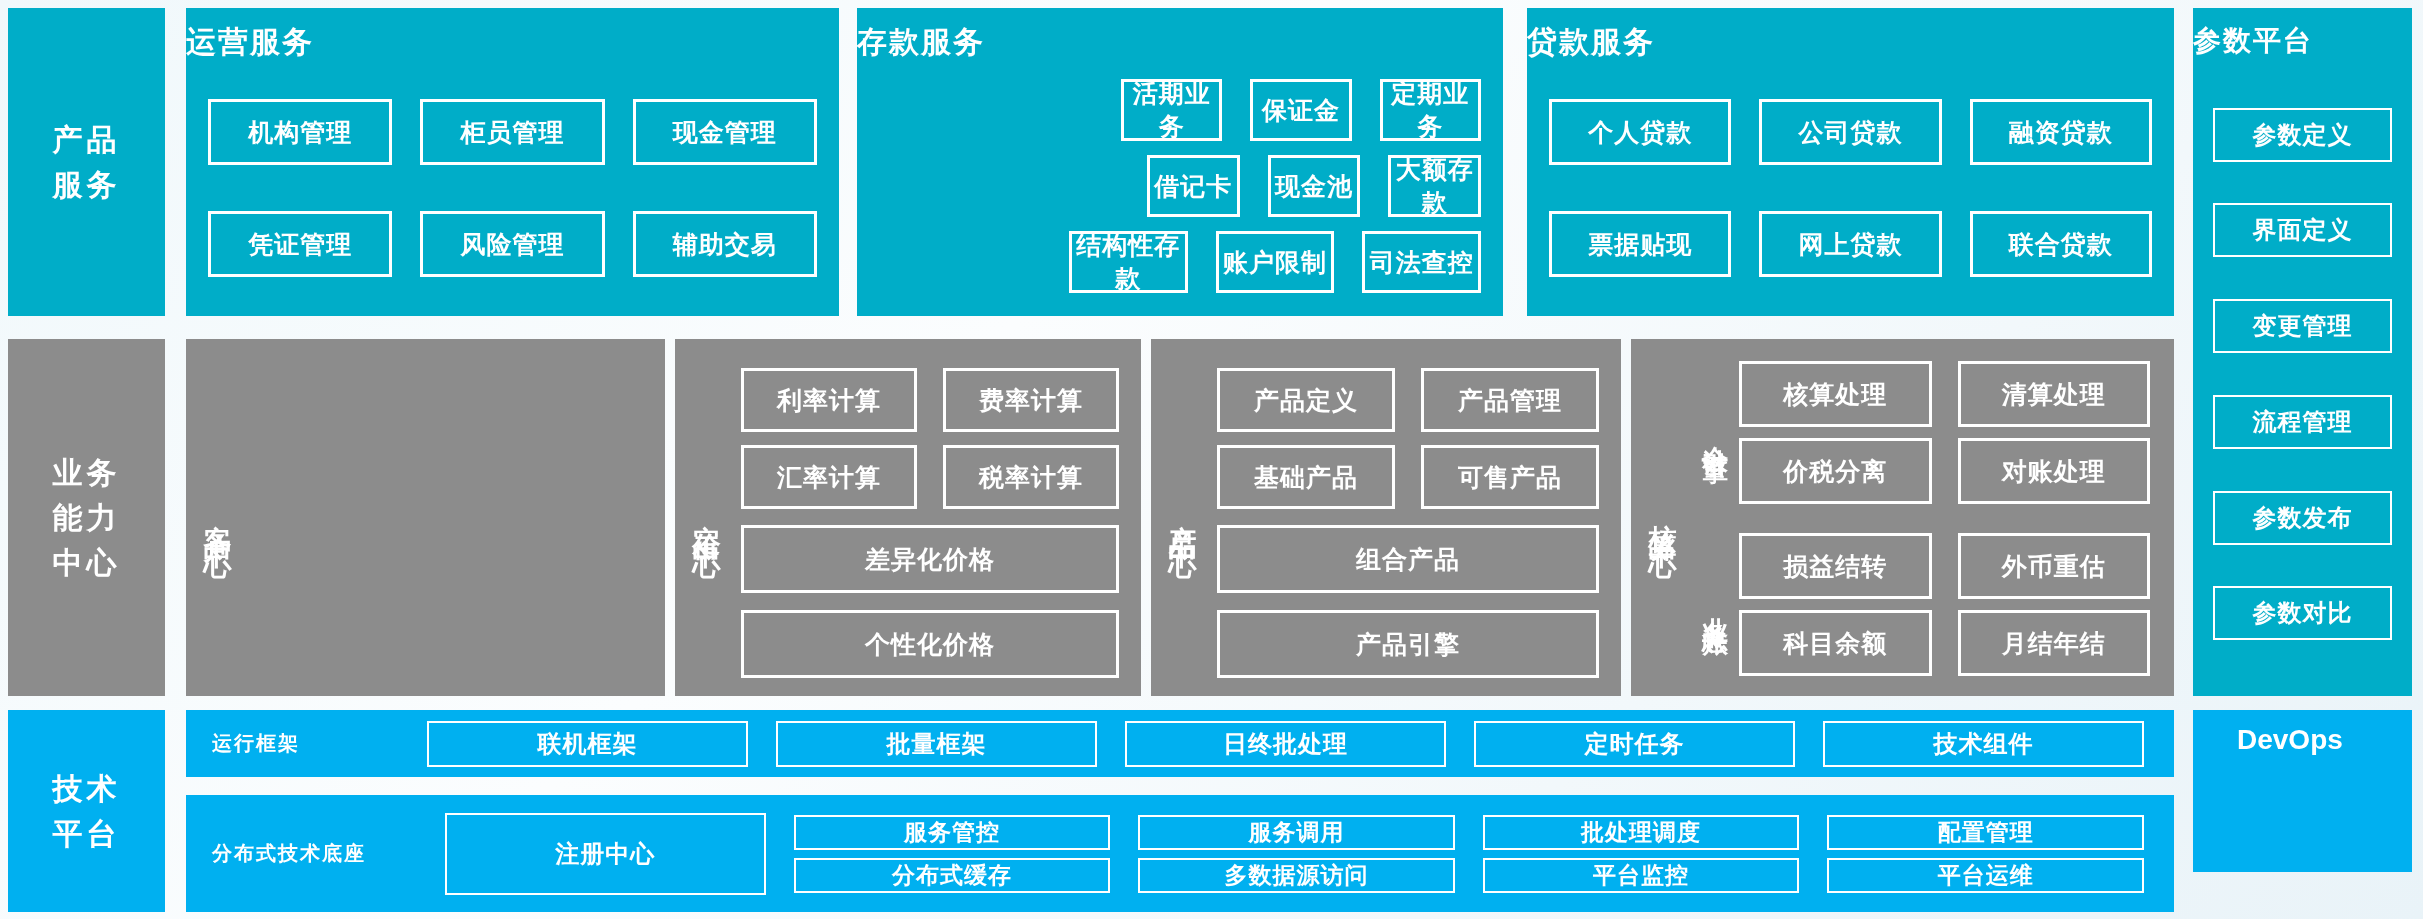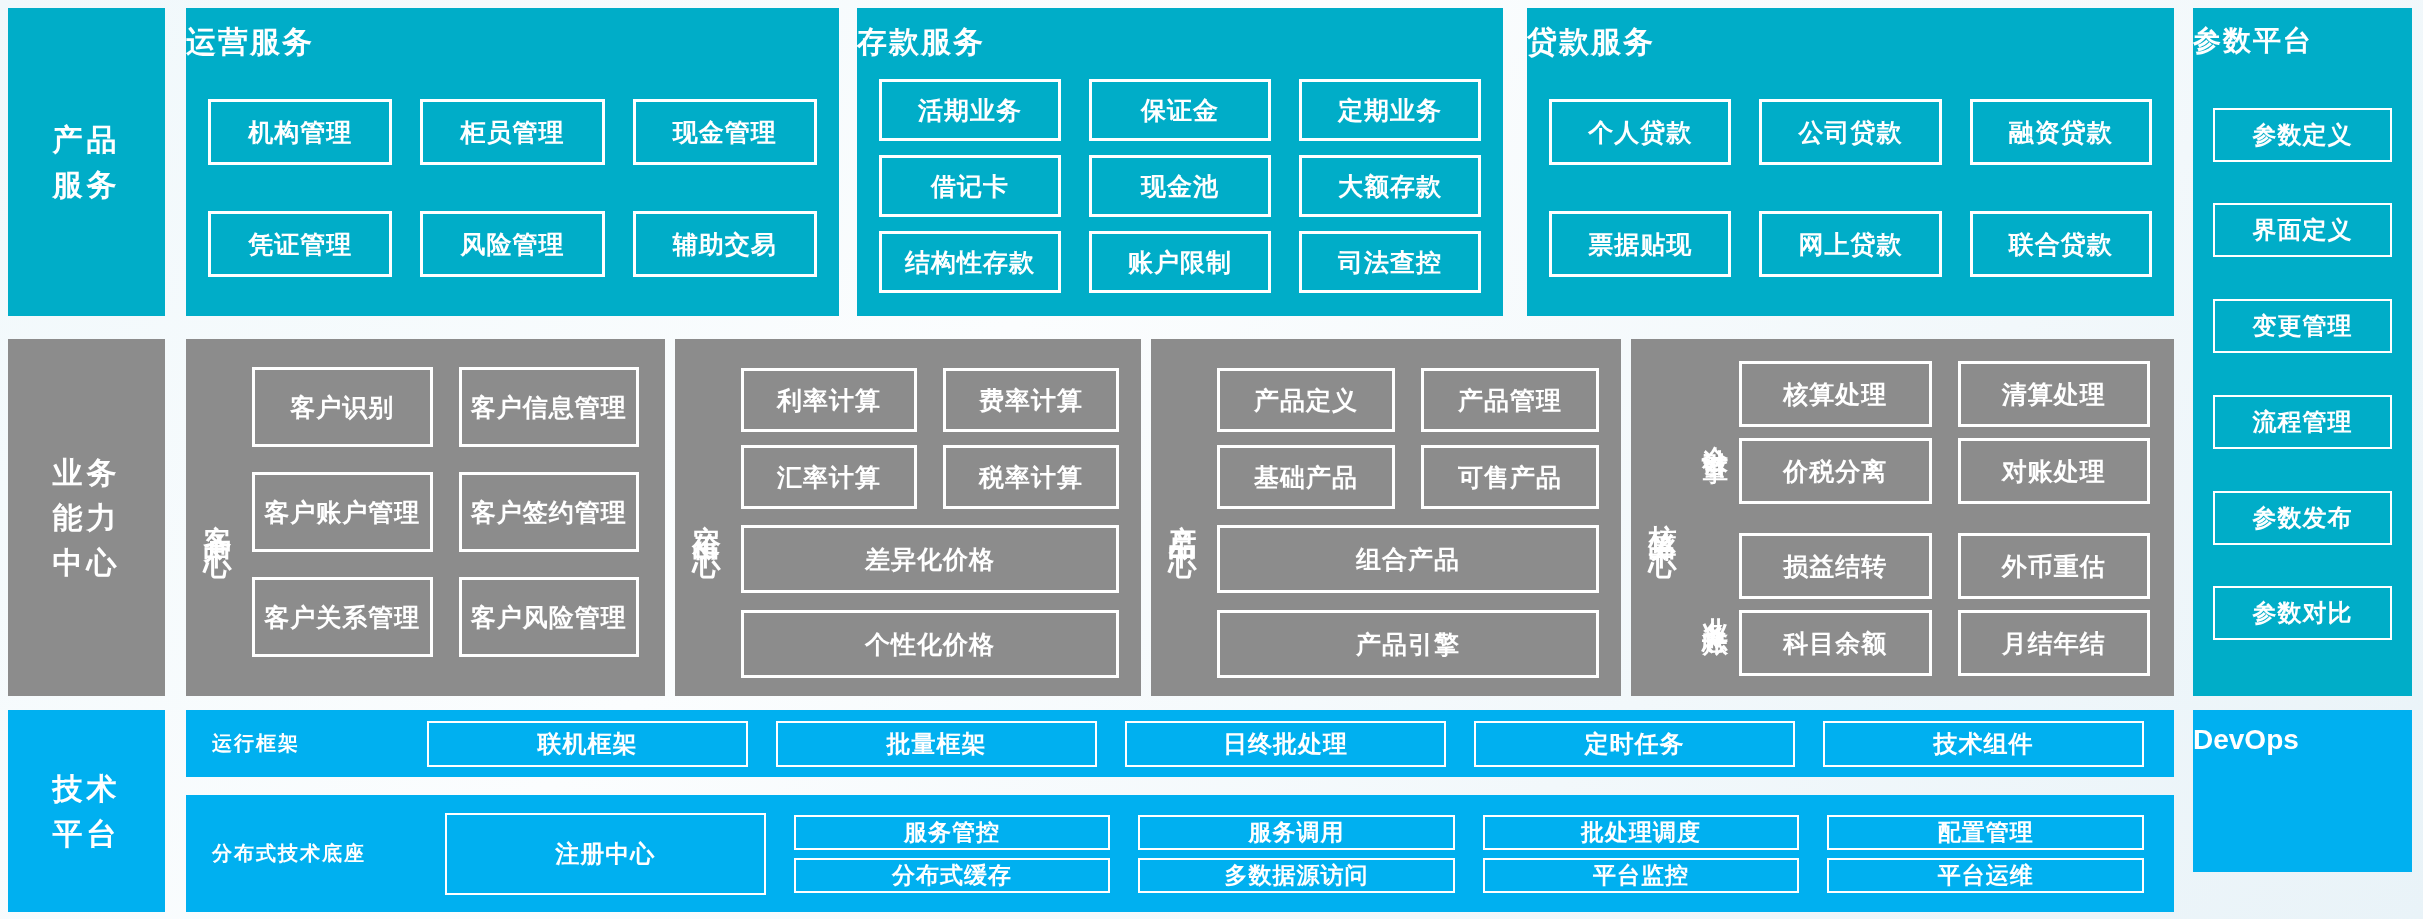--- a/index.html
+++ b/index.html
@@ -36,21 +36,21 @@
   }
   .rail .rail-text{
     width:2.3em;font-size:30px;font-weight:700;line-height:1.5;
     text-align:center;letter-spacing:4px;
   }
   
   .prod-rows{display:flex;flex-direction:column;padding:0 22px;}
   .prod-row{display:flex;gap:28px;}
   .prod-row .box{flex:1;height:66px;}
   .sec-op .prod-rows{margin-top:36px;gap:46px;}
-  .sec-dep .prod-rows{margin-top:16px;gap:14px;}
+  .sec-dep .prod-rows{margin-top:16px;gap:14px;align-items:flex-end;}
   .sec-dep .prod-row .box{height:62px;}
   .sec-loan .prod-rows{margin-top:36px;gap:46px;}
   
   .vlabel{
     writing-mode:vertical-lr;text-orientation:upright;
     font-size:28px;font-weight:700;letter-spacing:8px;color:#fff;
     display:flex;align-items:center;justify-content:center;
   }
   .cap{display:flex;}
   .cap .main-vlabel{width:62px;flex:none;}
@@ -149,34 +149,20 @@
       <div class="prod-row">
         <div class="box">票据贴现</div>
         <div class="box">网上贷款</div>
         <div class="box">联合贷款</div>
       </div>
     </div>
   </section>
 
   <section class="panel gray cap sec-customer" style="left:186px;top:339px;width:479px;height:357px;">
     <div class="vlabel main-vlabel">客户中心</div>
-    <div class="cap-body">
-      <div class="grid-row">
-        <div class="box">客户识别</div>
-        <div class="box">客户信息管理</div>
-      </div>
-      <div class="grid-row">
-        <div class="box">客户账户管理</div>
-        <div class="box">客户签约管理</div>
-      </div>
-      <div class="grid-row">
-        <div class="box">客户关系管理</div>
-        <div class="box">客户风险管理</div>
-      </div>
-    </div>
   </section>
 
   <section class="panel gray cap sec-pricing" style="left:675px;top:339px;width:466px;height:357px;">
     <div class="vlabel main-vlabel">定价中心</div>
     <div class="cap-body">
       <div class="pp-grid-row">
         <div class="box">利率计算</div>
         <div class="box">费率计算</div>
       </div>
       <div class="pp-grid-row">
@@ -275,17 +261,17 @@
         <div class="box">批处理调度</div>
         <div class="box">平台监控</div>
       </div>
       <div class="stack-col">
         <div class="box">配置管理</div>
         <div class="box">平台运维</div>
       </div>
     </div>
   </section>
 
-  <section class="panel blue sec-devops" style="left:2193px;top:710px;width:219px;height:162px;">
+  <section class="panel blue sec-devops" style="left:2193px;top:710px;width:219px;height:162px;padding-left:44px;">
     <h2 style="font-size:28px;letter-spacing:0;">DevOps</h2>
   </section>
 
 </div>
 
 </body></html>

